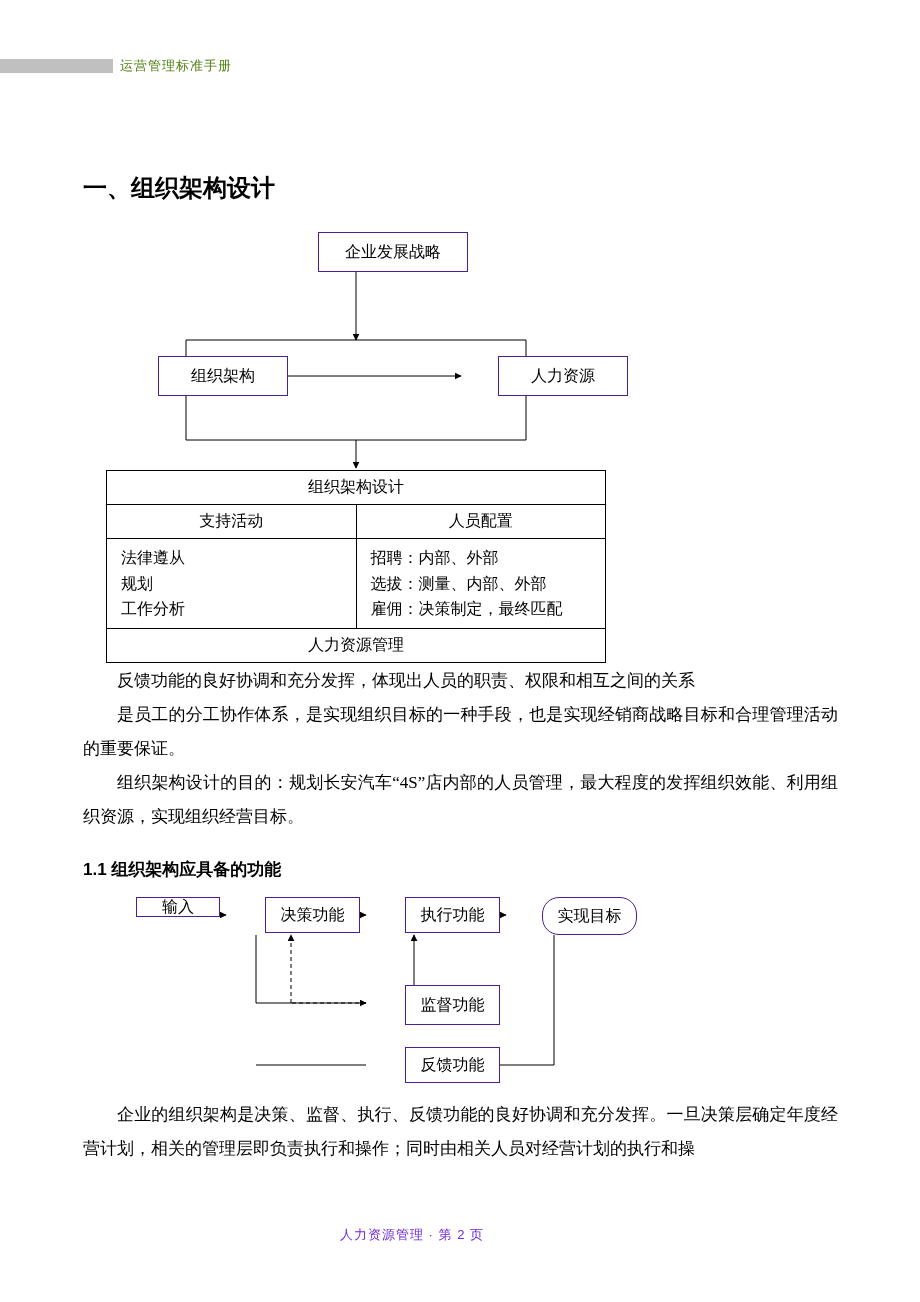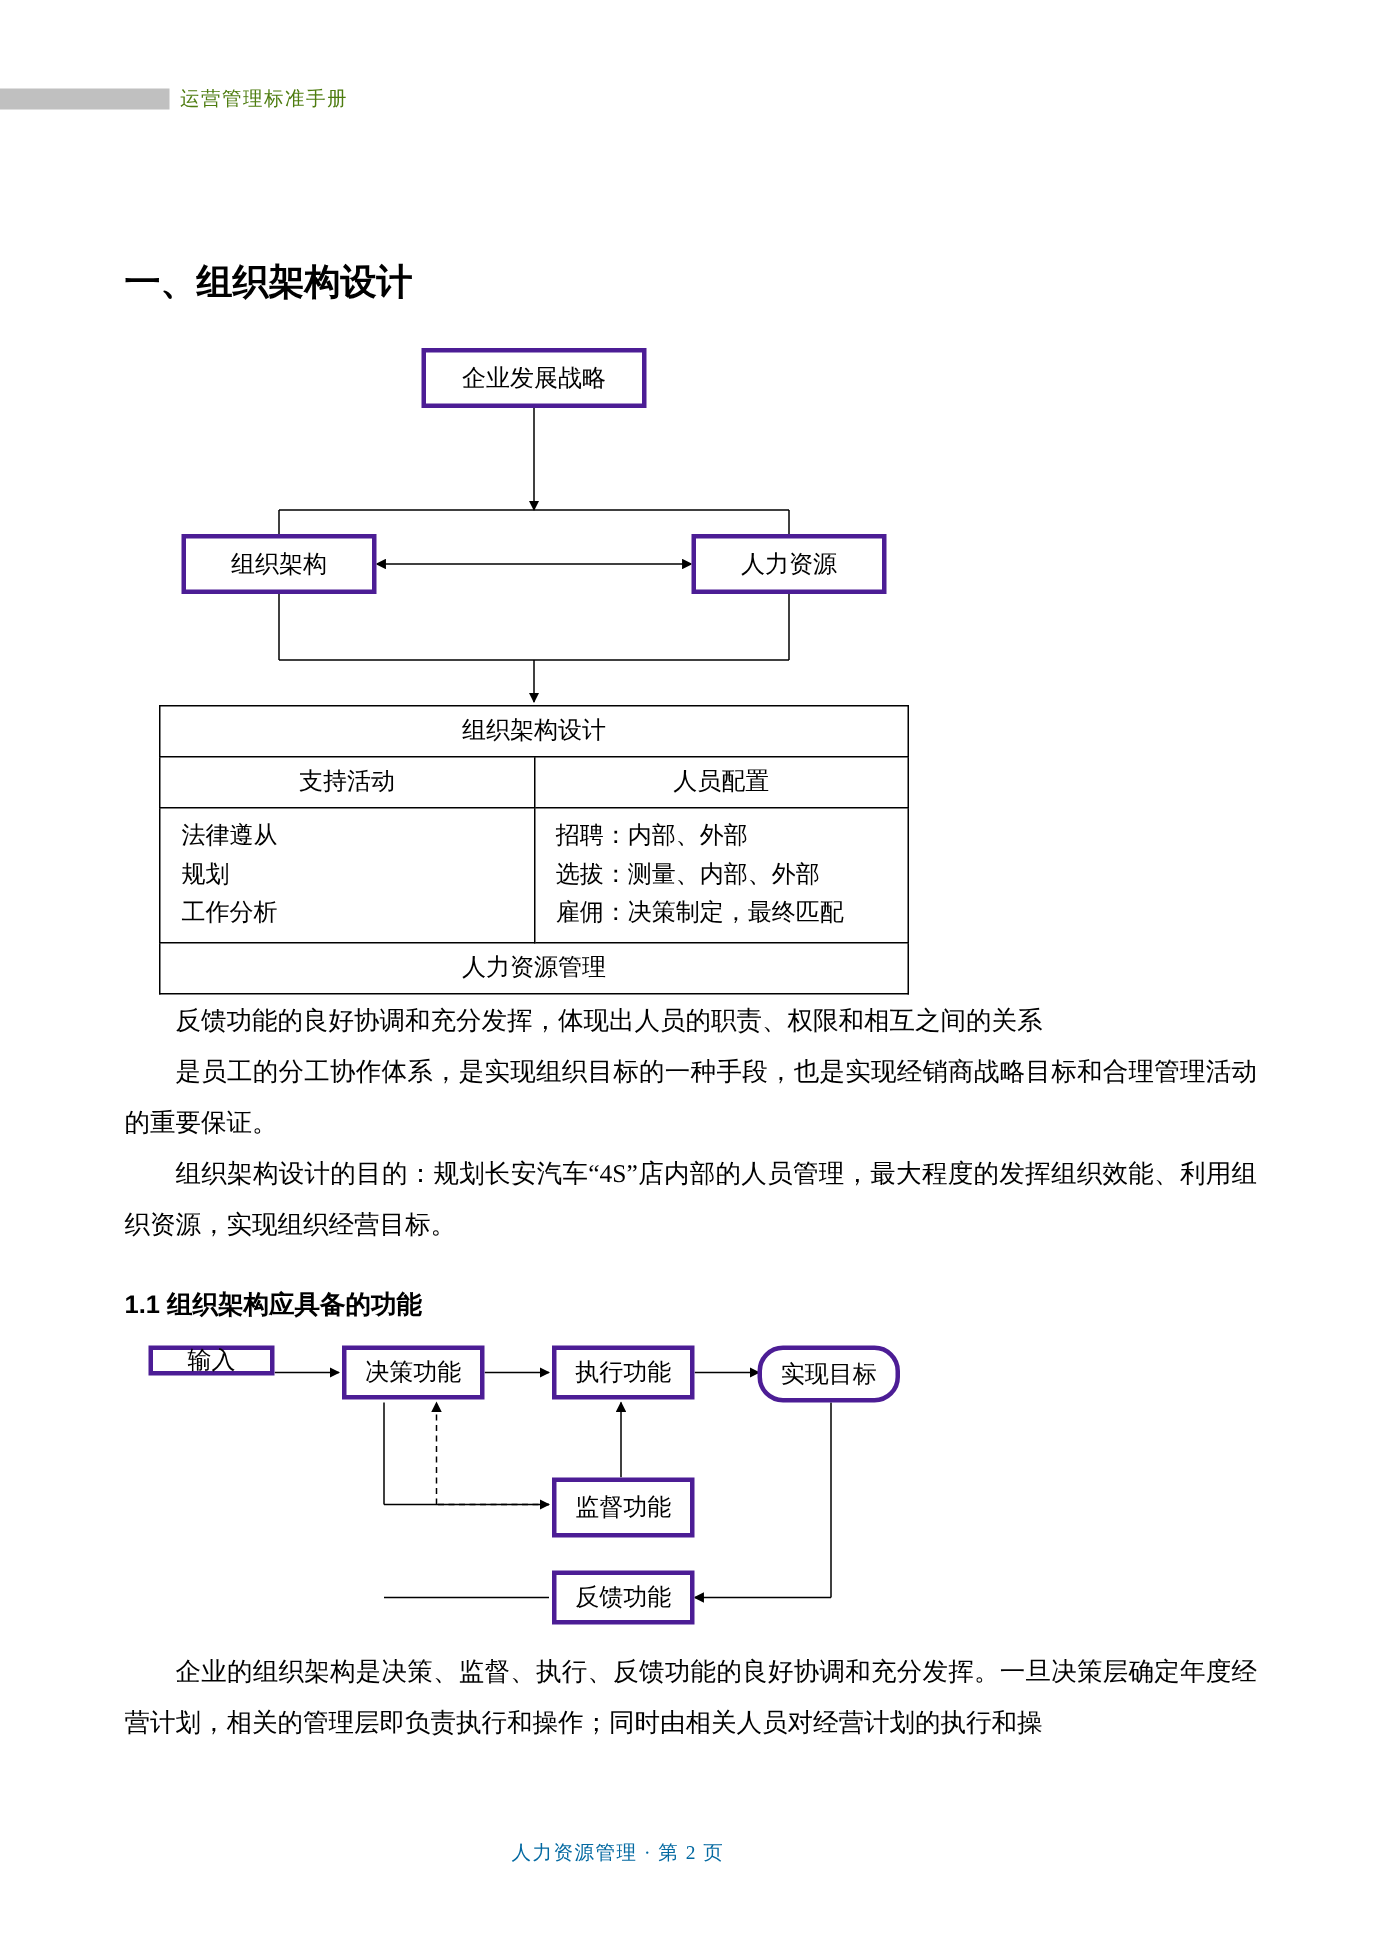--- a/index.html
+++ b/index.html
@@ -5,28 +5,28 @@
   * { box-sizing: border-box; margin: 0; padding: 0; }
   body { width: 920px; height: 1302px; background: #fff; font-family: "SimSun", "宋体", serif; color: #000; position: relative; }
   .header-bar { position: absolute; top: 59px; left: 0; width: 113px; height: 14px; background: #c0c0c0; }
   .header-text { position: absolute; top: 57px; left: 120px; font-size: 13px; color: #4d7c0f; font-family: "SimSun", serif; letter-spacing: 1px; }
   .page { position: absolute; top: 172px; left: 83px; width: 755px; }
   .h1 { font-family: "SimHei", "黑体", sans-serif; font-size: 24px; font-weight: bold; margin-bottom: 28px; }
   .h2 { font-family: "SimHei", "黑体", sans-serif; font-size: 17px; font-weight: bold; margin-top: 24px; margin-bottom: 12px; }
   .para { font-size: 17px; line-height: 2.0; text-indent: 2em; text-align: justify; font-family: "SimSun", serif; }
   
   .diagram1 { position: relative; width: 530px; height: 412px; margin-left: 8px; margin-bottom: 20px; }
-  .box { position: absolute; border: 3px solid #4c1d95; background: #fff; text-align: center; font-size: 16px; display: flex; align-items: center; justify-content: center; font-family: "SimSun", serif; }
+  .box { position: absolute; border: 1px solid #4c1d95; background: #fff; text-align: center; font-size: 16px; display: flex; align-items: center; justify-content: center; font-family: "SimSun", serif; margin-left: 37px; }
   .tbl { position: absolute; border-collapse: collapse; font-size: 16px; font-family: "SimSun", serif; }
   .tbl td { border: 1px solid #000; padding: 6px 10px; text-align: center; }
   .tbl td.left { text-align: left; padding-left: 14px; line-height: 1.6; }
   svg.lines { position: absolute; top: 0; left: 0; pointer-events: none; }
   
   .diagram2 { position: relative; width: 540px; height: 195px; margin-left: 8px; margin-bottom: 10px; }
-  .footer { position: absolute; bottom: 58px; left: 0; width: 824px; text-align: center; font-size: 13px; color: #0369a1; font-family: Liberation Serif, serif; letter-spacing: 1px; }
+  .footer { position: absolute; bottom: 58px; left: 0; width: 824px; text-align: center; font-size: 13px; color: #6d28d9; font-family: Liberation Sans, sans-serif; letter-spacing: 1px; }
 </style>
 </head>
 <body>
 
 <div class="header-bar"></div>
 <div class="header-text">运营管理标准手册</div>
 
 <div class="page">
 
   <div class="h1">一、组织架构设计</div>

